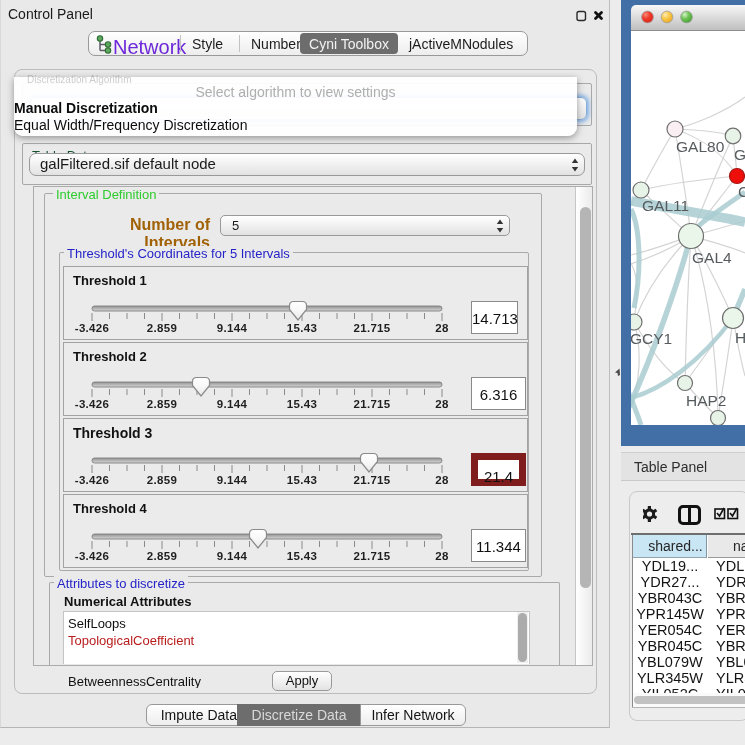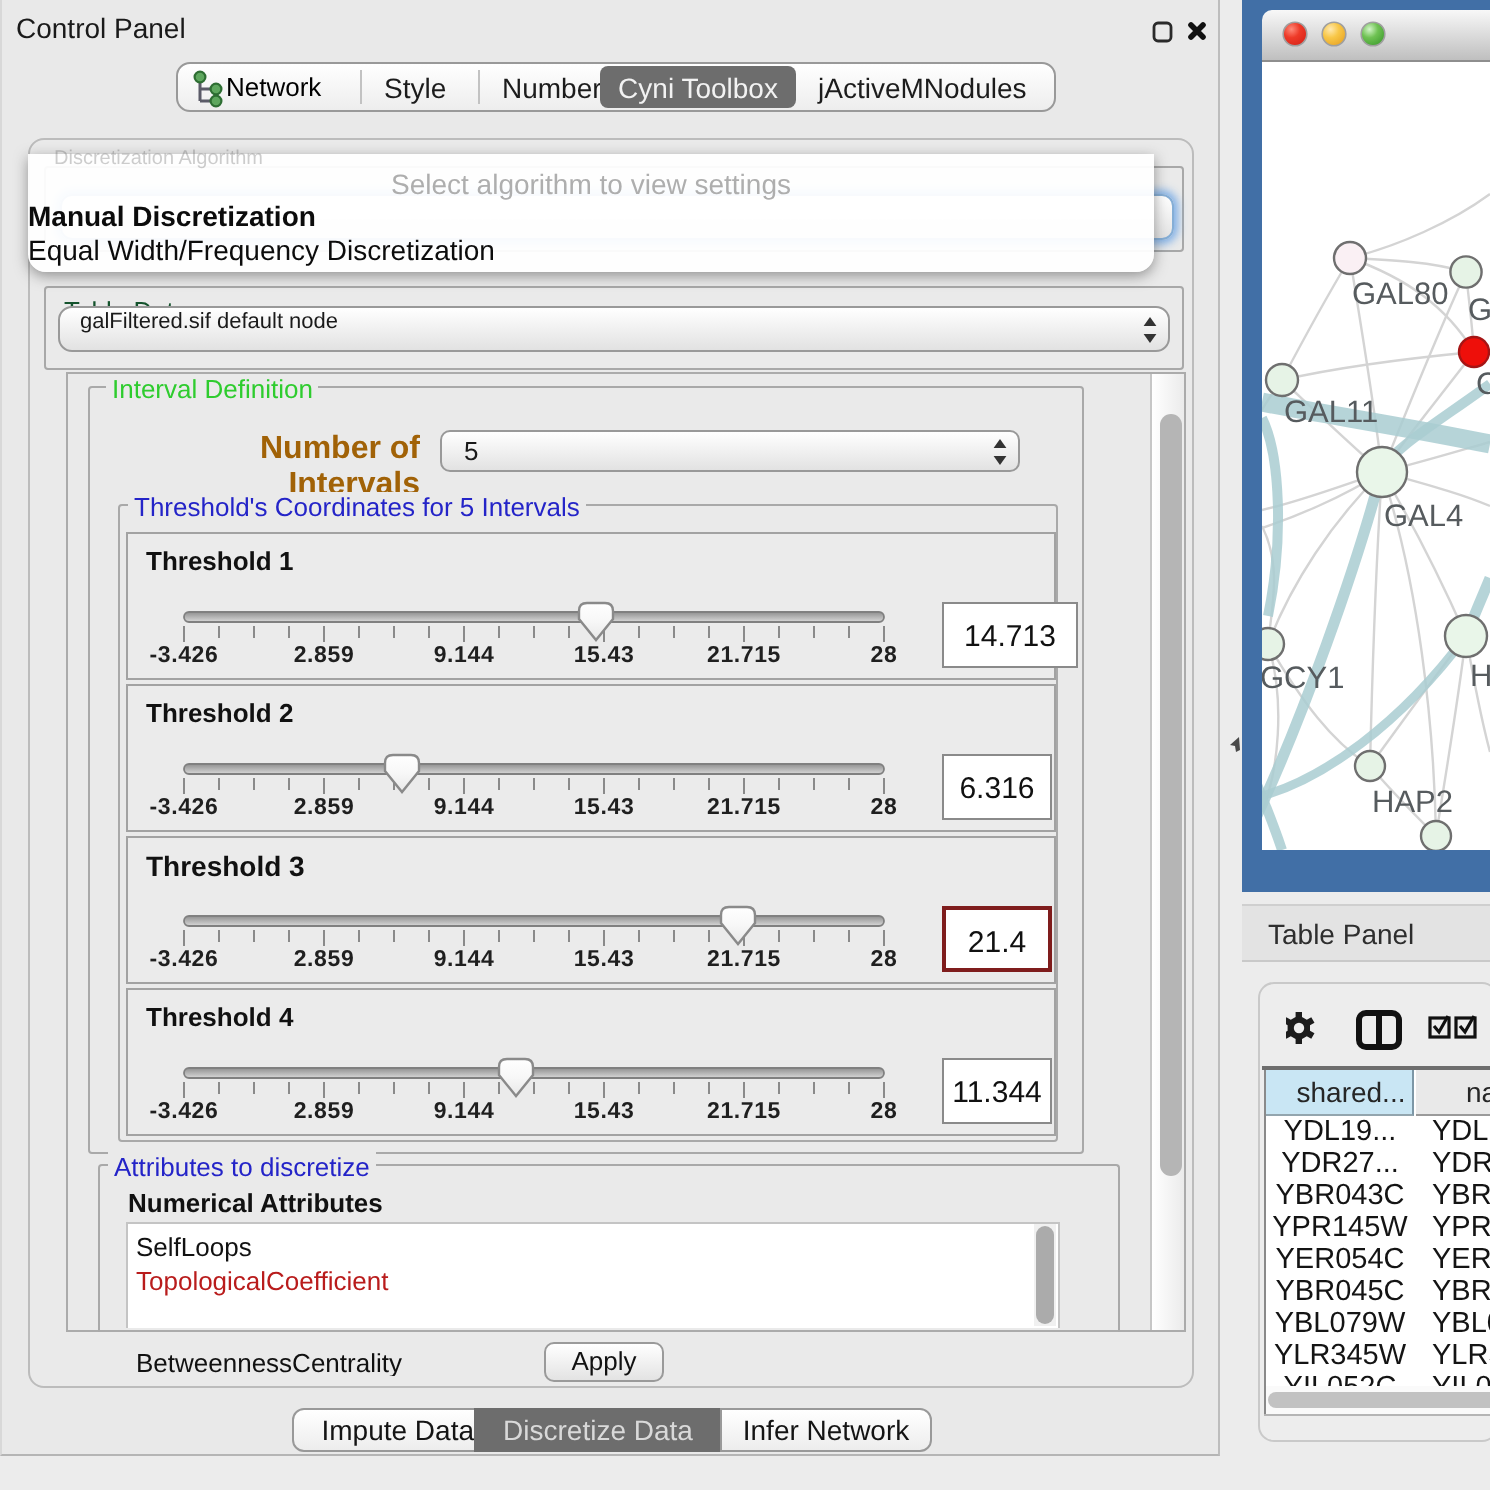--- a/index.html
+++ b/index.html
@@ -46,41 +46,41 @@
 </svg>
 
 
 <div class="abs" style="left:88px;top:31px;width:440px;height:25px;background:linear-gradient(#ffffff,#ededed);border:1px solid #999;border-radius:7px;"></div>
 <svg class="abs" style="left:96px;top:34px;" width="16" height="20" viewBox="0 0 16 20">
  <path d="M4 6 L4 16.5 M4 10.5 L10.5 10.5 M4 16.5 L10.5 16.5" stroke="#5b5b68" stroke-width="1.5" fill="none"></path>
  <circle cx="4" cy="4.5" r="2.7" fill="#5ea75e" stroke="#2e6e33" stroke-width="1.1"></circle>
  <circle cx="12" cy="10.5" r="2.7" fill="#5ea75e" stroke="#2e6e33" stroke-width="1.1"></circle>
  <circle cx="12" cy="16.5" r="2.7" fill="#5ea75e" stroke="#2e6e33" stroke-width="1.1"></circle>
 </svg>
-<div class="abs" style="left:113px;top:36px;font-size:13px;color:#000000;">Network</div>
+<div class="abs" style="left:113px;top:36px;font-size:20px;color:#6d28d9;">Network</div>
 <div class="abs" style="left:180px;top:35px;width:1px;height:17px;background:#c2c2c2;"></div>
 <div class="abs" style="left:192px;top:36px;font-size:14px;color:#1c1c1c;">Style</div>
 <div class="abs" style="left:239px;top:35px;width:1px;height:17px;background:#c2c2c2;"></div>
 <div class="abs" style="left:251px;top:36px;font-size:14px;color:#1c1c1c;">Number</div>
 <div class="abs" style="left:300px;top:33px;width:98px;height:21px;background:#6d6d6d;border-radius:4px;"></div>
 <div class="abs" style="left:300px;top:36px;width:98px;text-align:center;font-size:14px;color:#f2f2f2;">Cyni Toolbox</div>
 <div class="abs" style="left:409px;top:36px;font-size:14px;color:#1c1c1c;">jActiveMNodules</div>
 
 
 <div class="abs" style="left:14px;top:69px;width:583px;height:625px;background:#eaeaea;border:1px solid #bcbcbc;border-radius:8px;"></div>
 
 
 <div class="abs" style="left:22px;top:83px;width:570px;height:43px;border:1px solid #a8a8a8;border-radius:2px;"></div>
 <div class="abs" style="left:30px;top:97px;width:557px;height:23px;border-radius:6px;background:linear-gradient(#fff,#e3e3e3);border:1px solid #85aed6;box-shadow:0 0 4px 2px rgba(100,160,230,0.8);"></div>
 
 
 <div class="abs" style="left:22px;top:143px;width:570px;height:42px;border:1px solid #a8a8a8;border-radius:2px;"></div>
 <div class="grouplabel" style="left:29px;top:148px;color:#14532d;">Table Data</div>
 <div class="abs" style="left:29px;top:153px;width:556px;height:23px;border-radius:7px;background:linear-gradient(#ffffff,#e2e2e2);border:1px solid #999;"></div>
-<div class="abs" style="left:40px;top:155px;font-size:11px;color:#1a1a1a;">galFiltered.sif default node</div>
+<div class="abs" style="left:40px;top:155px;font-size:15px;color:#1a1a1a;">galFiltered.sif default node</div>
 <svg class="abs" style="left:569px;top:157px;" width="12" height="16" viewBox="0 0 12 16">
  <path d="M6 1.5 L9.2 6 L2.8 6 Z" fill="#333"></path>
     <path d="M6 14.5 L9.2 10 L2.8 10 Z" fill="#333"></path>
 </svg>
 
 
 <div class="abs" style="left:33px;top:186px;width:560px;height:480px;border:1px solid #ababab;"></div>
 <div class="abs" style="left:575px;top:187px;width:17px;height:478px;background:linear-gradient(90deg,#ffffff,#ebebeb);border-left:1px solid #c6c6c6;"></div>
 <div class="abs" style="left:580px;top:207px;width:11px;height:381px;background:#b5b5b5;border-radius:5.5px;"></div>
 
@@ -126,21 +126,21 @@
       <line x1="360.5" y1="18" x2="360.5" y2="24" stroke="#8a8a8a" stroke-width="1"></line>
       <line x1="378.0" y1="18" x2="378.0" y2="26" stroke="#8a8a8a" stroke-width="1"></line>
   <path d="M 225.5 10.5 Q 225.5 6.5 229.5 6.5 L 238.5 6.5 Q 242.5 6.5 242.5 10.5 L 242.5 14.5 L 234 25 L 225.5 14.5 Z" fill="url(#thumbg)" stroke="#8a8a8a" stroke-width="1.2"></path>
  </svg>
  <div style="position:absolute;left:-7px;top:55px;width:70px;text-align:center;font-size:11.5px;letter-spacing:0.3px;font-weight:bold;color:#1f1f1f;">-3.426</div>
     <div style="position:absolute;left:63px;top:55px;width:70px;text-align:center;font-size:11.5px;letter-spacing:0.3px;font-weight:bold;color:#1f1f1f;">2.859</div>
     <div style="position:absolute;left:133px;top:55px;width:70px;text-align:center;font-size:11.5px;letter-spacing:0.3px;font-weight:bold;color:#1f1f1f;">9.144</div>
     <div style="position:absolute;left:203px;top:55px;width:70px;text-align:center;font-size:11.5px;letter-spacing:0.3px;font-weight:bold;color:#1f1f1f;">15.43</div>
     <div style="position:absolute;left:273px;top:55px;width:70px;text-align:center;font-size:11.5px;letter-spacing:0.3px;font-weight:bold;color:#1f1f1f;">21.715</div>
     <div style="position:absolute;left:343px;top:55px;width:70px;text-align:center;font-size:11.5px;letter-spacing:0.3px;font-weight:bold;color:#1f1f1f;">28</div>
- <div style="position:absolute;left:407px;top:34px;width:68px;height:33px;background:#fff;border:1px solid #8a8a8a;font-size:15px;color:#111;text-align:center;line-height:33px;">14.713</div>
+ <div style="position:absolute;left:407px;top:34px;width:47px;height:33px;background:#fff;border:1px solid #8a8a8a;font-size:15px;color:#111;text-align:center;line-height:33px;">14.713</div>
 </div>
 <div class="thpanel" style="top:342px;">
  <div style="position:absolute;left:9px;top:6px;font-size:13px;font-weight:bold;color:#111;">Threshold 2</div>
  <svg style="position:absolute;left:0;top:28px;" width="465" height="40" viewBox="0 0 465 40">
   <rect x="28" y="11" width="350" height="5" rx="2.5" fill="url(#trackg)" stroke="#808080" stroke-width="0.9"></rect>
   <line x1="28.0" y1="18" x2="28.0" y2="26" stroke="#8a8a8a" stroke-width="1"></line>
       <line x1="45.5" y1="18" x2="45.5" y2="24" stroke="#8a8a8a" stroke-width="1"></line>
       <line x1="63.0" y1="18" x2="63.0" y2="24" stroke="#8a8a8a" stroke-width="1"></line>
       <line x1="80.5" y1="18" x2="80.5" y2="24" stroke="#8a8a8a" stroke-width="1"></line>
       <line x1="98.0" y1="18" x2="98.0" y2="26" stroke="#8a8a8a" stroke-width="1"></line>
@@ -196,21 +196,21 @@
       <line x1="360.5" y1="18" x2="360.5" y2="24" stroke="#8a8a8a" stroke-width="1"></line>
       <line x1="378.0" y1="18" x2="378.0" y2="26" stroke="#8a8a8a" stroke-width="1"></line>
   <path d="M 296.5 10.5 Q 296.5 6.5 300.5 6.5 L 309.5 6.5 Q 313.5 6.5 313.5 10.5 L 313.5 14.5 L 305 25 L 296.5 14.5 Z" fill="url(#thumbg)" stroke="#8a8a8a" stroke-width="1.2"></path>
  </svg>
  <div style="position:absolute;left:-7px;top:55px;width:70px;text-align:center;font-size:11.5px;letter-spacing:0.3px;font-weight:bold;color:#1f1f1f;">-3.426</div>
     <div style="position:absolute;left:63px;top:55px;width:70px;text-align:center;font-size:11.5px;letter-spacing:0.3px;font-weight:bold;color:#1f1f1f;">2.859</div>
     <div style="position:absolute;left:133px;top:55px;width:70px;text-align:center;font-size:11.5px;letter-spacing:0.3px;font-weight:bold;color:#1f1f1f;">9.144</div>
     <div style="position:absolute;left:203px;top:55px;width:70px;text-align:center;font-size:11.5px;letter-spacing:0.3px;font-weight:bold;color:#1f1f1f;">15.43</div>
     <div style="position:absolute;left:273px;top:55px;width:70px;text-align:center;font-size:11.5px;letter-spacing:0.3px;font-weight:bold;color:#1f1f1f;">21.715</div>
     <div style="position:absolute;left:343px;top:55px;width:70px;text-align:center;font-size:11.5px;letter-spacing:0.3px;font-weight:bold;color:#1f1f1f;">28</div>
- <div style="position:absolute;left:407px;top:34px;width:55px;height:33px;background:#fff;border:2px solid #7f1d1d;font-size:15px;color:#111;text-align:center;line-height:33px;">21.4</div>
+ <div style="position:absolute;left:407px;top:34px;width:55px;height:33px;background:#fff;border:7px solid #7f1d1d;font-size:15px;color:#111;text-align:center;line-height:33px;">21.4</div>
 </div>
 <div class="thpanel" style="top:494px;">
  <div style="position:absolute;left:9px;top:6px;font-size:13px;font-weight:bold;color:#111;">Threshold 4</div>
  <svg style="position:absolute;left:0;top:28px;" width="465" height="40" viewBox="0 0 465 40">
   <rect x="28" y="11" width="350" height="5" rx="2.5" fill="url(#trackg)" stroke="#808080" stroke-width="0.9"></rect>
   <line x1="28.0" y1="18" x2="28.0" y2="26" stroke="#8a8a8a" stroke-width="1"></line>
       <line x1="45.5" y1="18" x2="45.5" y2="24" stroke="#8a8a8a" stroke-width="1"></line>
       <line x1="63.0" y1="18" x2="63.0" y2="24" stroke="#8a8a8a" stroke-width="1"></line>
       <line x1="80.5" y1="18" x2="80.5" y2="24" stroke="#8a8a8a" stroke-width="1"></line>
       <line x1="98.0" y1="18" x2="98.0" y2="26" stroke="#8a8a8a" stroke-width="1"></line>

